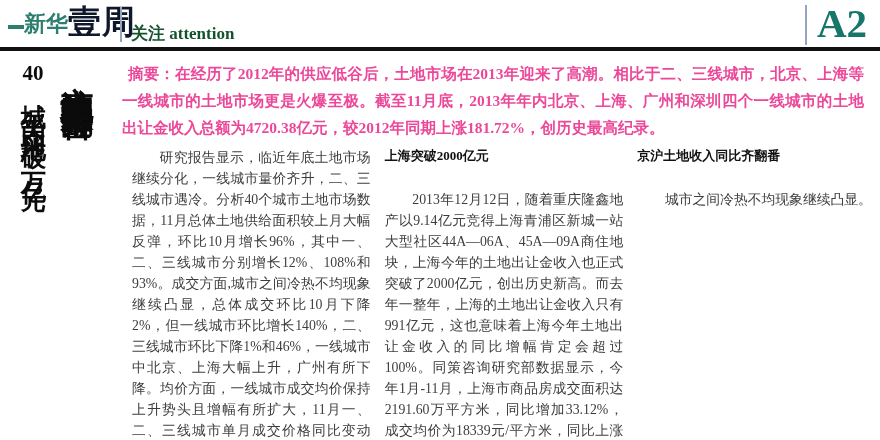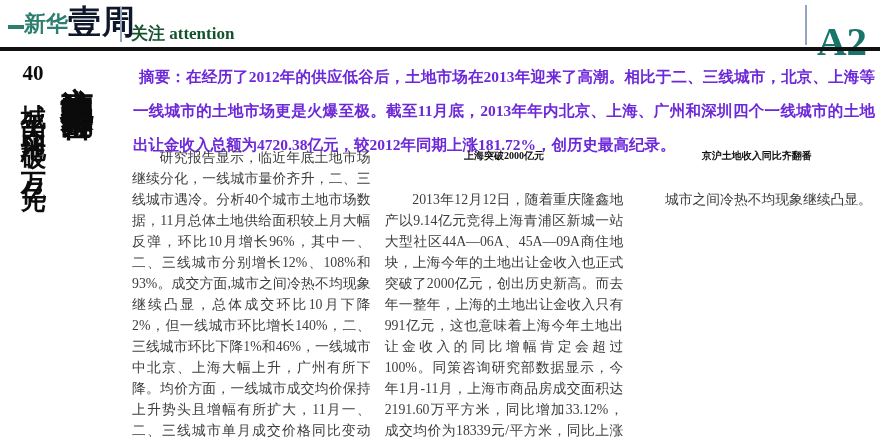--- a/index.html
+++ b/index.html
@@ -15,51 +15,51 @@
   .logo-dash { width:16px; height:4px; background:#2c7f6f; margin:0 0 10px 0; }
   .logo-part1 { font-weight:bold; font-size:22px; line-height:1; color:#2c7f6f;
     letter-spacing:0; font-family:"Liberation Sans","DejaVu Sans",sans-serif; margin-bottom:4px;}
   .logo-part2 { font-weight:bold; font-size:33px; line-height:1; color:#0f172a;
     letter-spacing:1px; font-family:Liberation Serif, serif; }
   .vdivider { position:absolute; width:2px; background:#96a5c0; }
   .vd-left  { left:120px; top:7px;  height:35px; }
   .vd-right { left:805px; top:5px;  height:40px; }
   .section-label { position:absolute; left:131px; top:22px; font-weight:bold;
     font-size:17px; color:#14532d; }
-  .page-number { position:absolute; left:817px; top:19px; font-weight:bold;
+  .page-number { position:absolute; left:817px; top:1px; font-weight:bold;
     font-size:41px; line-height:1.1; color:#17756a; }
   .black-rule { position:absolute; left:0; top:47px; width:880px; height:4px; background:#111; }
 
   
   .headline-main {
     position:absolute; left:54px; top:60px; height:378px;
     writing-mode:vertical-rl; text-orientation:upright;
     font-weight:bold; font-size:33px; letter-spacing:2px; color:#0b0b0b;
   }
   .headline-sub {
     position:absolute; left:17px; top:62px; height:372px;
     writing-mode:vertical-rl; text-orientation:upright;
     font-weight:bold; font-size:25px; letter-spacing:8px; color:#0b0b0b;
   }
   .tcy { text-combine-upright:all; font-size:21px; letter-spacing:0; }
 
   
   .summary {
-    position:absolute; left:133px; top:60px; width:742px;
-    font-weight:bold; font-size:15.5px; line-height:34px;
-    text-align:justify; text-indent:6px; color:#6d28d9;
+    position:absolute; left:122px; top:60px; width:742px;
+    font-weight:bold; font-size:15.5px; line-height:27px;
+    text-align:justify; text-indent:6px; color:#ec4899;
   }
 
   
   .article {
     position:absolute; left:132px; top:147px; width:744px;
     display:grid; grid-template-columns:1fr 1fr 1fr; column-gap:14px;
   }
   .col-heading {
-    font-weight:bold; font-size:10px; color:#111; text-align:center;
+    font-weight:bold; font-size:13px; color:#111; 
     line-height:18px; margin-bottom:24px;
   }
   .body-p {
     font-size:13.8px; line-height:21px; color:#3d3d3d;
     text-align:justify; text-indent:2em;
   }
 </style>
 </head>
 <body>
 

